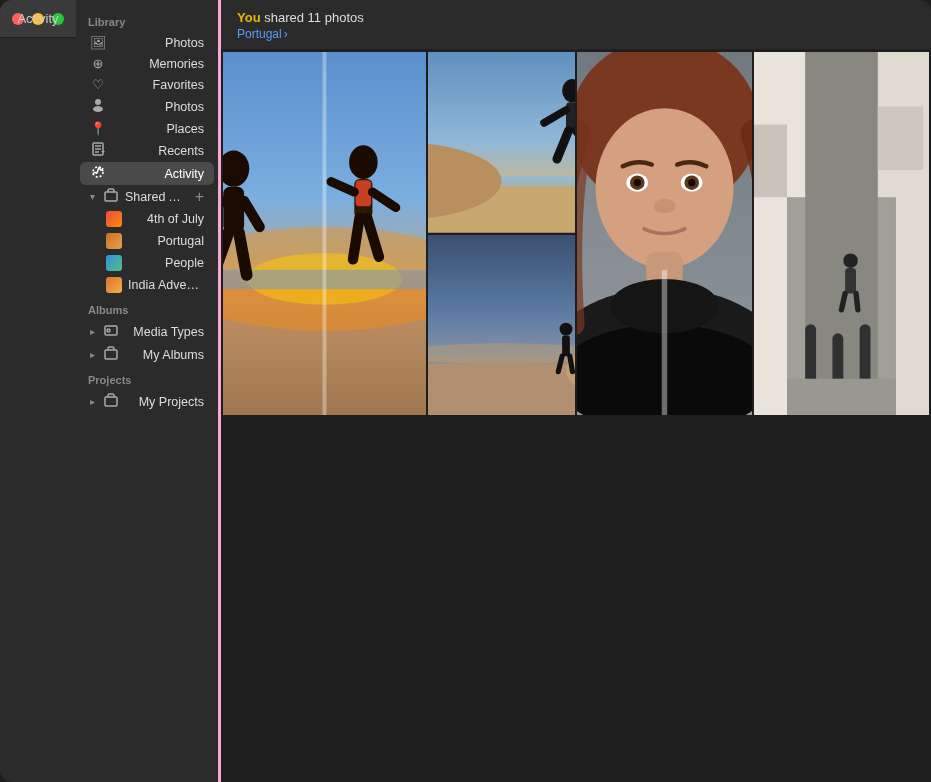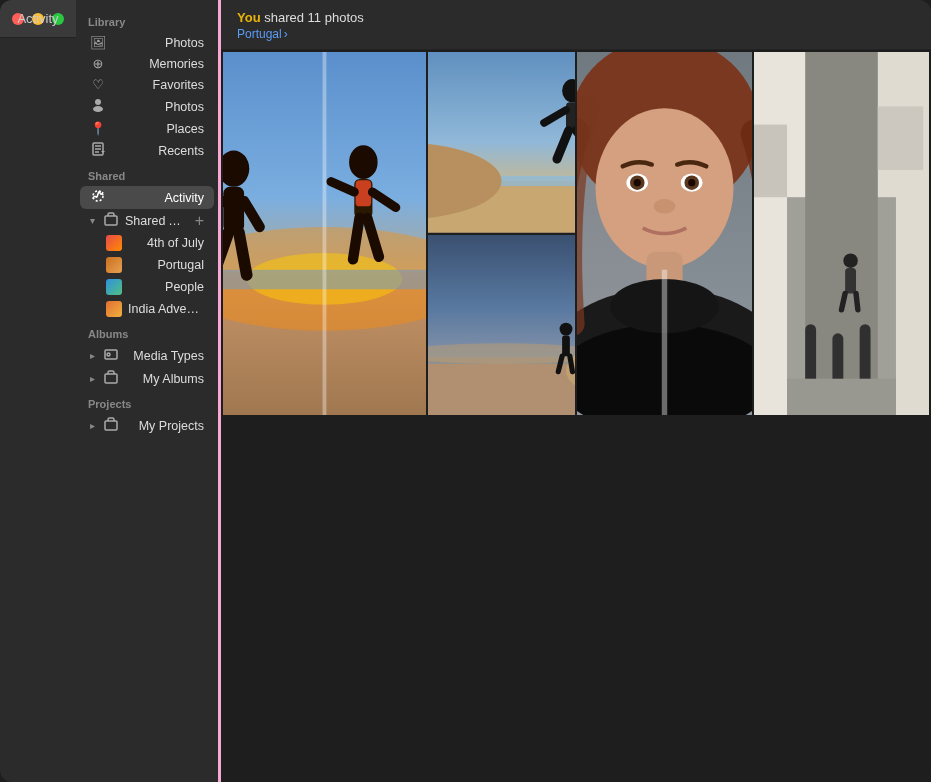--- a/index.html
+++ b/index.html
@@ -267,21 +267,20 @@
             <rect x="2" y="1" width="10" height="12" rx="1"></rect>
             <line x1="4" y1="4" x2="10" y2="4"></line>
             <line x1="4" y1="7" x2="10" y2="7"></line>
             <line x1="4" y1="10" x2="8" y2="10"></line>
             <polygon points="12,11 10,9 14,9" fill="#aaa" stroke="none"></polygon>
           </svg>
         </span>
         <span class="label">Recents</span>
       </div>
 
-      <div class="sidebar-section-label">Shared</div>
 
       <div class="sidebar-item active">
         <span class="icon">
           <svg width="14" height="14" viewBox="0 0 14 14" fill="none" stroke="#fff" stroke-width="1.5">
             <path d="M2 10 Q3 6 5 8 Q6 9 7 5 Q8 1 9 4 Q10 7 12 3"></path>
             <ellipse cx="7" cy="7" rx="5" ry="5" stroke-dasharray="2 2"></ellipse>
           </svg>
         </span>
         <span class="label">Activity</span>
       </div>

